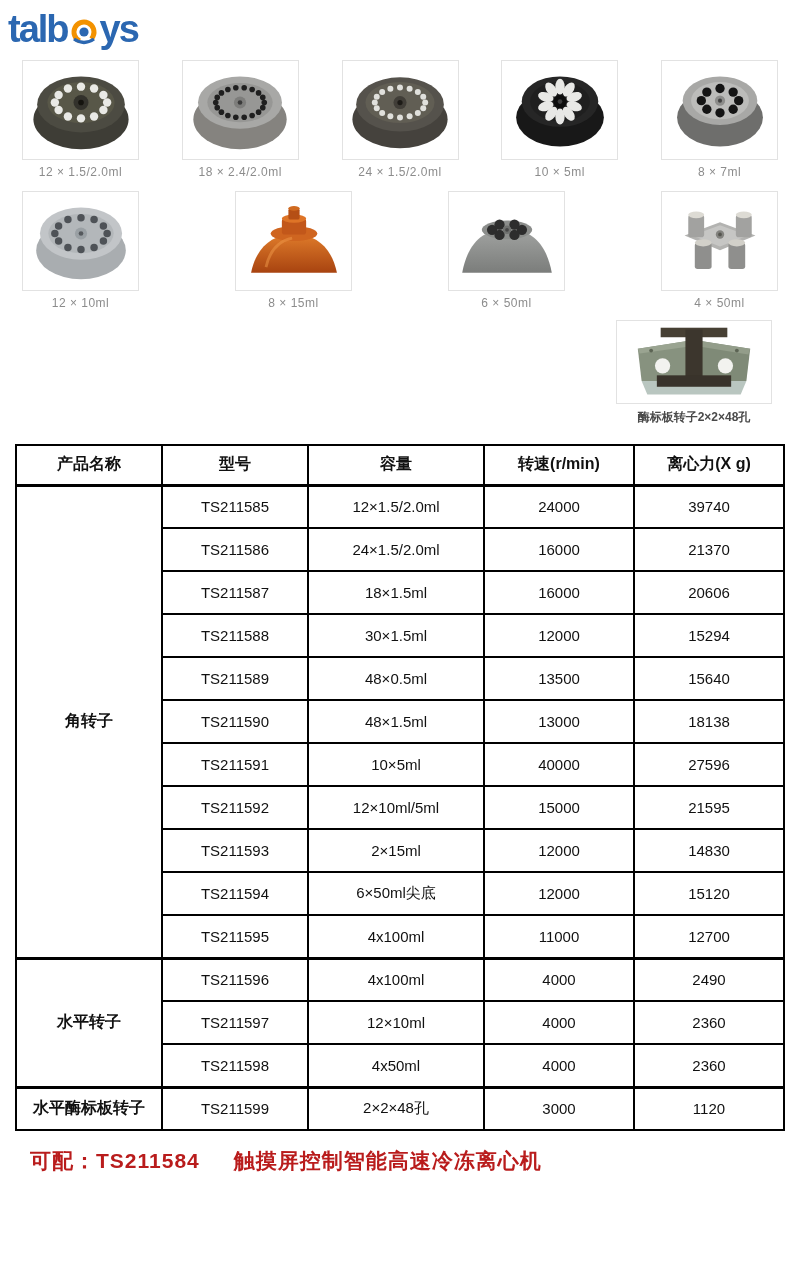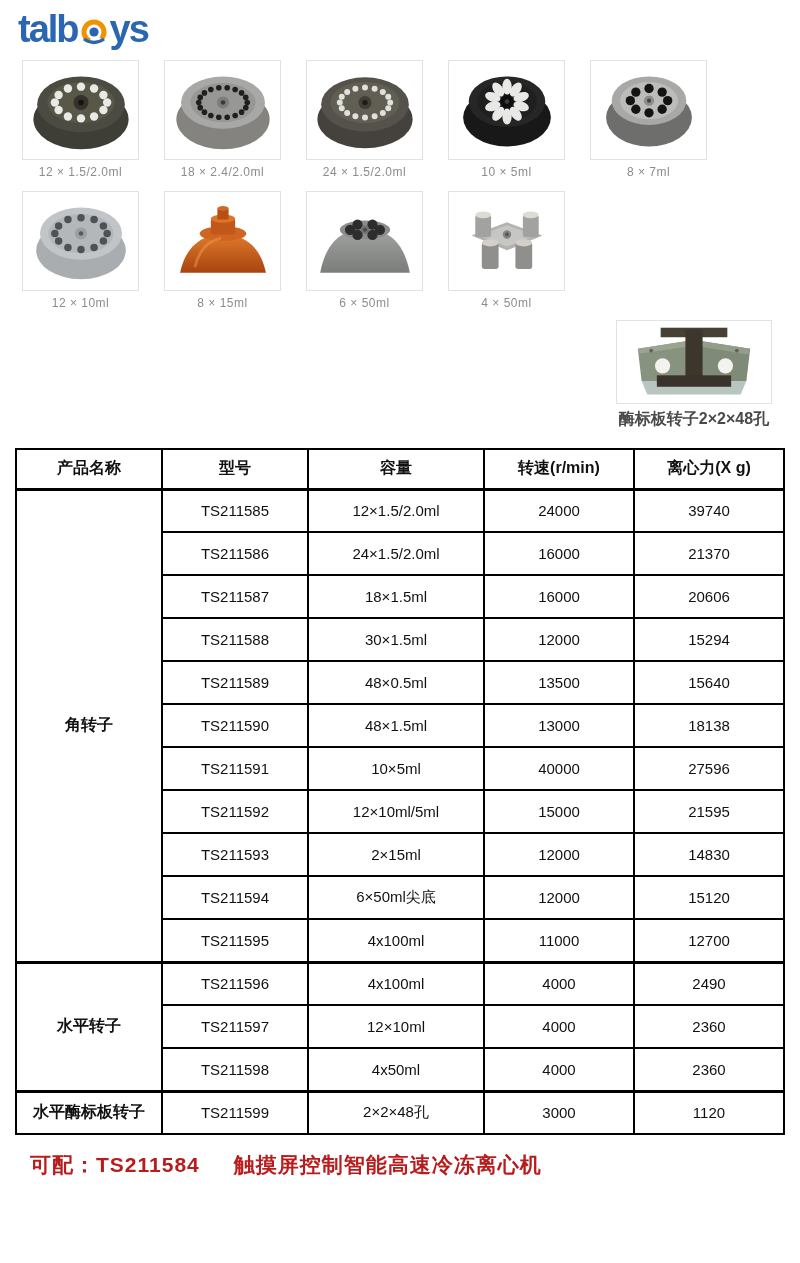--- a/index.html
+++ b/index.html
@@ -4,39 +4,39 @@
 <style>
   * { margin:0; padding:0; box-sizing:border-box; }
   html,body { background:#ffffff; }
   body {
     width:800px; height:1263px; overflow:hidden;
     font-family:"Liberation Sans","DejaVu Sans",sans-serif;
     color:#333;
   }
 
   
-  .hdr { display:flex; align-items:center; gap:16px; padding:10px 20px 4px 18px; }
+  .hdr { display:flex; align-items:center; gap:16px; padding:10px 20px 4px 8px; }
   .logo { display:flex; align-items:flex-end; line-height:1; }
   .logo .lt { font-size:38px; font-weight:bold; color:#2b67b1; letter-spacing:-2px; }
   .logo svg { margin:0 1px 2px 1px; }
   .page-title { font-size:22px; font-weight:bold; color:#3d3d3d; letter-spacing:1px; white-space:nowrap; }
 
   
-  .pgrid { display:flex; padding:0 22px; margin-top:8px;gap:25px; }
+  .pgrid { display:flex; justify-content:space-between; padding:0 22px; margin-top:8px;gap:25px; }
   .pgrid.row2 { margin-top:12px; }
   .card { width:117px; }
   .pframe { width:117px; height:100px; background:#fff; border:1px solid #e2e2e2; display:flex; align-items:center; justify-content:center; overflow:hidden; }
   .pframe svg { width:112px; height:94px; }
   .pcap { text-align:center; font-size:12px; color:#8c8c8c; margin-top:5px; letter-spacing:0.5px; white-space:nowrap; }
 
   .extra-row { display:flex; justify-content:flex-end; padding-right:28px; margin-top:10px; }
   .extra { width:156px; }
   .extra .pframe { width:156px; height:84px; }
   .extra .pframe svg { width:150px; height:80px; }
-  .extra .pcap { font-size:16px; font-weight:bold; color:#4a4a4a; letter-spacing:0; }
+  .extra .pcap { font-size:12px; font-weight:bold; color:#4a4a4a; letter-spacing:0; }
 
   
   table.spec { border-collapse:collapse; width:768px; margin:18px auto 0 auto; table-layout:fixed; }
   .spec th, .spec td {
     border:2px solid #000; text-align:center; vertical-align:middle;
     font-size:15px; color:#111; padding:0 2px; overflow:hidden;
   }
   .spec th { height:40px; font-size:16px; font-weight:bold; }
   .spec td { height:43px; }
   .spec td.gcell { font-weight:bold; font-size:16px; }

